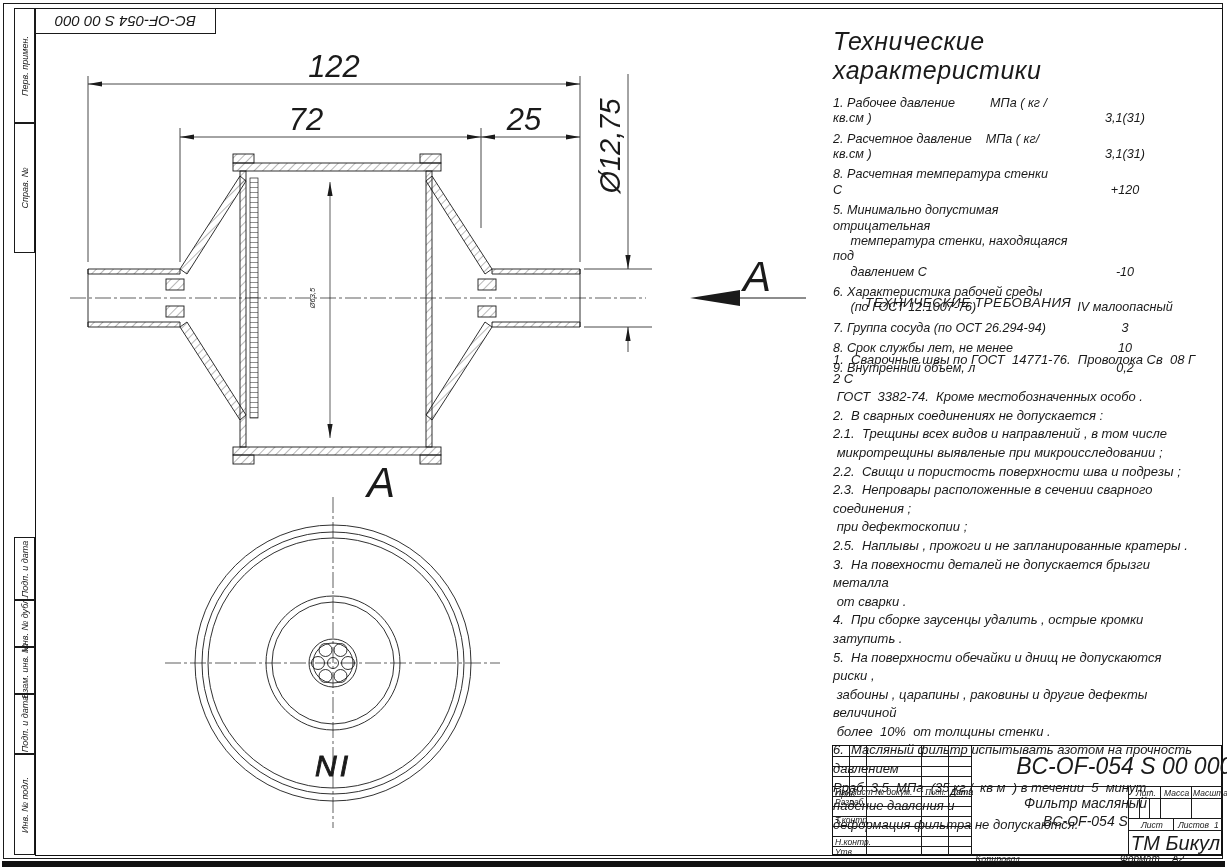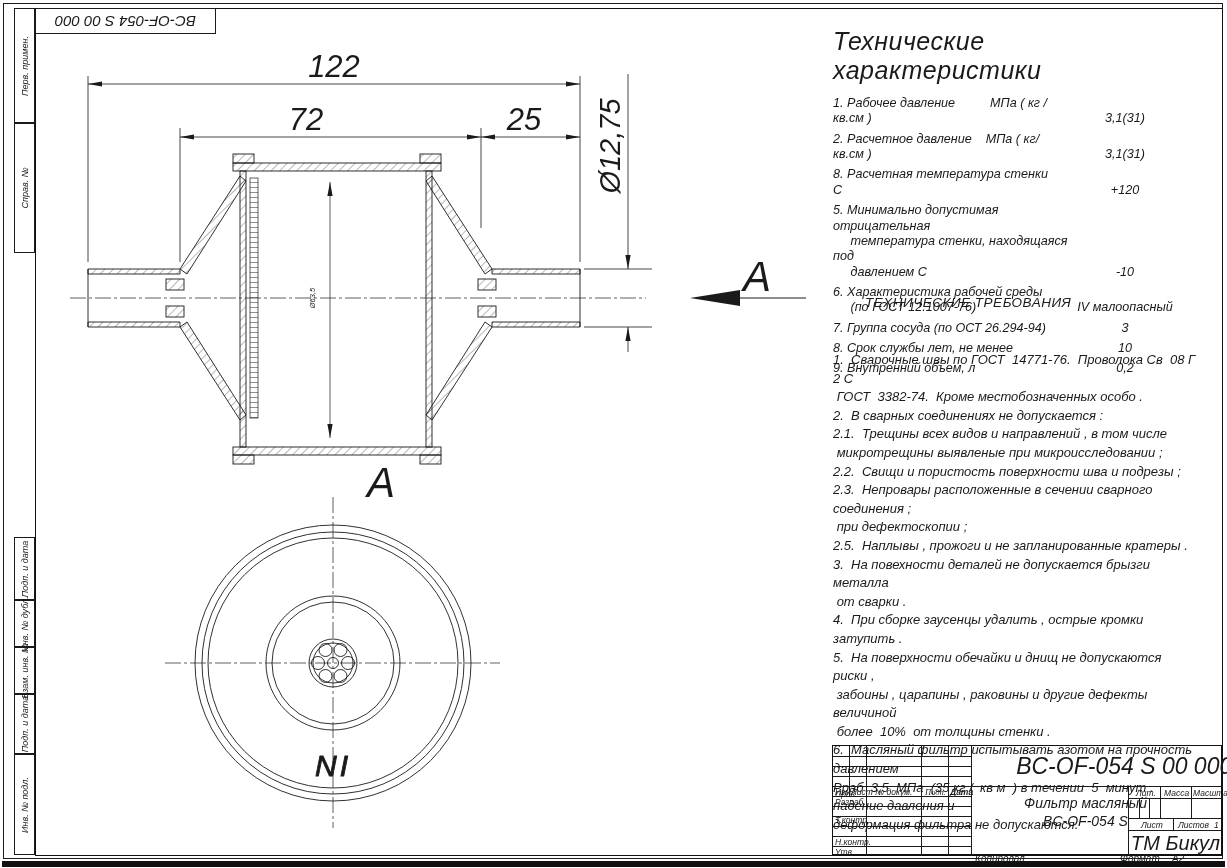--- a/index.html
+++ b/index.html
@@ -281,17 +281,17 @@
     <span class="cell-label" style="left:308px;top:74px;">Лист</span>
     <span class="cell-label" style="left:345px;top:74px;">Листов</span>
     <span class="cell-label" style="left:381px;top:74px;">1</span>
 
     <div class="tb-desig">BC-OF-054 S 00 000СБ</div>
     <div class="tb-name">Фильтр масляный
 BC-OF-054 S</div>
     <div class="tb-company">ТМ Бикул</div>
   </div>
 
-  <span class="under-frame" style="left:975px;">Копировал</span>
+  <span class="under-frame" style="left:975px;font-family:Liberation Serif, serif;">Копировал</span>
   <span class="under-frame" style="left:1120px;">Формат</span>
   <span class="under-frame" style="left:1172px;">А2</span>
 
 </div>
 
 </body></html>

